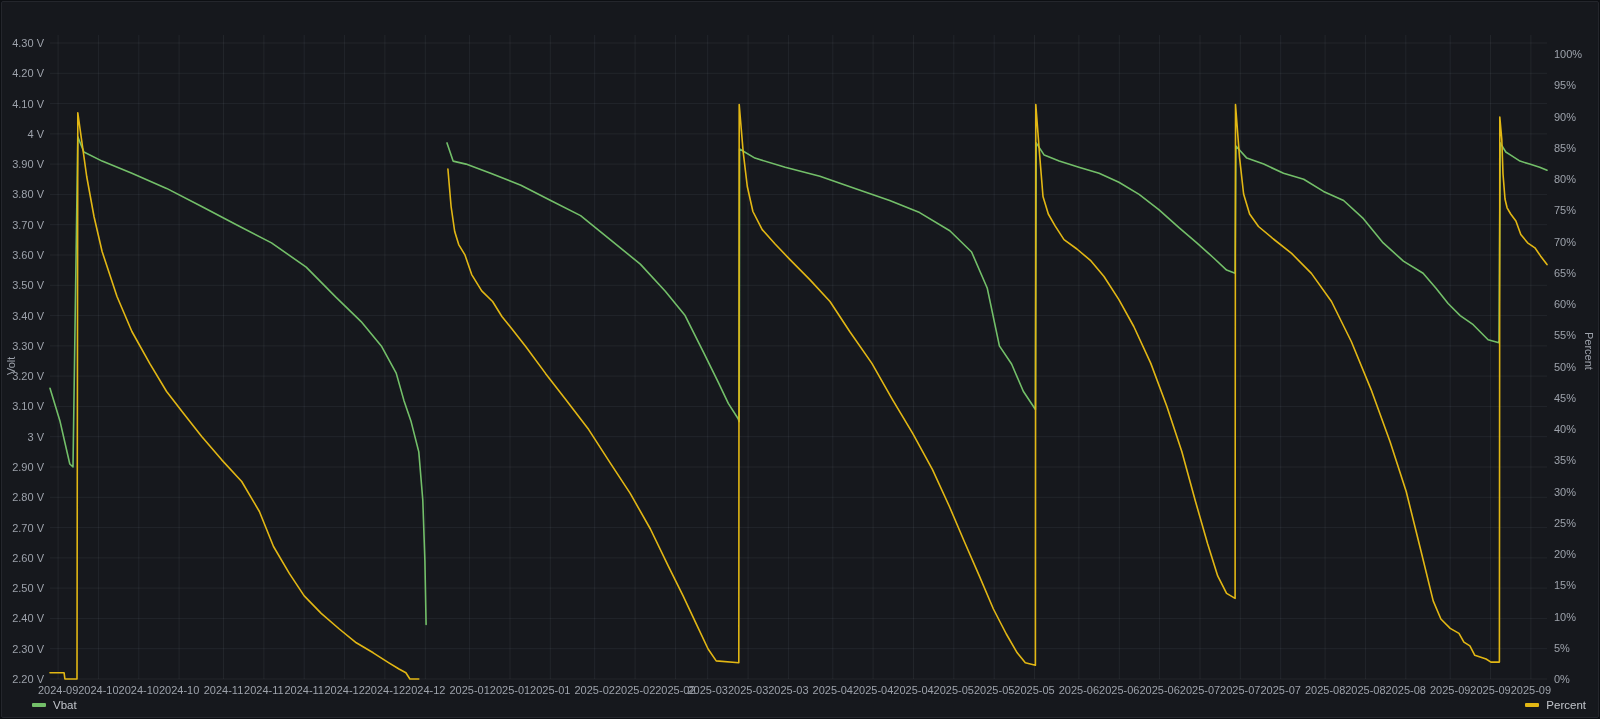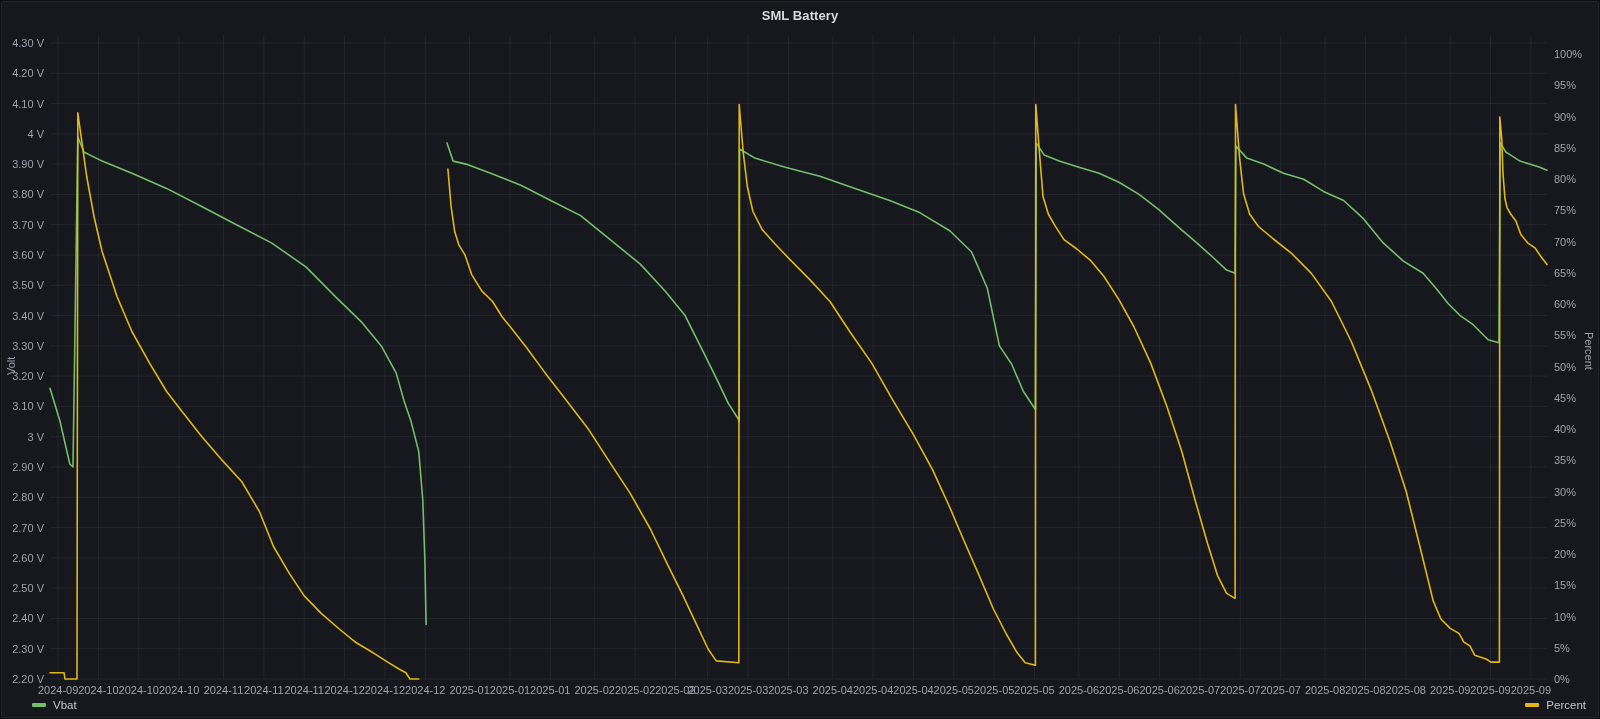--- a/index.html
+++ b/index.html
@@ -20,21 +20,20 @@
   .legend-item{position:absolute;display:flex;align-items:center;gap:7px;height:16px;
     color:#c2c5cb;font-size:11.5px;cursor:pointer;}
   .legend-item.left{left:30px;}
   .legend-item.right{right:12px;}
   .swatch{display:inline-block;width:14px;height:4px;border-radius:1px;}
 </style>
 </head>
 <body>
 
 <div class="panel">
-  <div class="panel-title">SML Battery</div>
 
   <svg id="chart-svg" width="1600" height="719" viewBox="0 0 1600 719">
       <g>
         <line class="gl" x1="48" x2="1545" y1="677.0" y2="677.0"></line>
         <line class="gl" x1="48" x2="1545" y1="646.7" y2="646.7"></line>
         <line class="gl" x1="48" x2="1545" y1="616.4" y2="616.4"></line>
         <line class="gl" x1="48" x2="1545" y1="586.1" y2="586.1"></line>
         <line class="gl" x1="48" x2="1545" y1="555.9" y2="555.9"></line>
         <line class="gl" x1="48" x2="1545" y1="525.6" y2="525.6"></line>
         <line class="gl" x1="48" x2="1545" y1="495.3" y2="495.3"></line>

